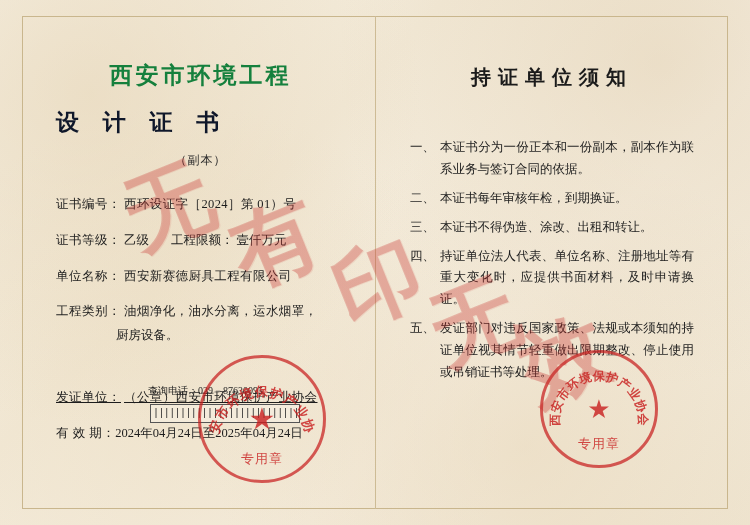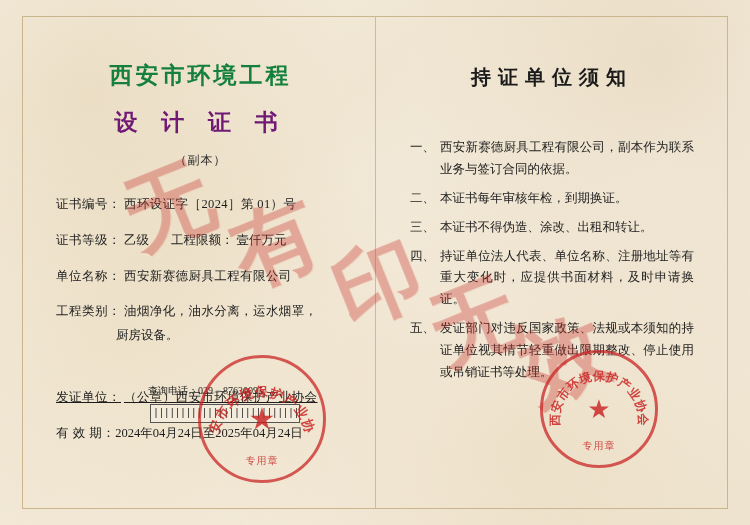--- a/index.html
+++ b/index.html
@@ -64,26 +64,26 @@
     text-align: center;
     font-family: "Liberation Serif", serif;
     font-weight: bold;
     font-size: 23px;
     letter-spacing: 3px;
     color: #15803d;
     margin: 18px 0 0 0;
     white-space: nowrap;
   }
   .title-sub {
-    text-align: center;
+    text-align: left;
     font-family: "Liberation Serif", serif;
     font-weight: bold;
     font-size: 23px;
     letter-spacing: 9px;
-    color: #701a75;
+    color: #0f172a;
     margin: 16px 0 0 0;
   }
   .title-note {
     text-align: center;
     font-family: "Liberation Serif", serif;
     font-size: 12px;
     color: #2a2a2a;
     margin: 14px 0 0 0;
     letter-spacing: 1px;
   }
@@ -220,21 +220,21 @@
   .seal-arc text {
     fill: rgba(200, 30, 30, 0.82);
     font-family: "Liberation Serif", serif;
     font-weight: bold;
   }
   .seal-bottom-text {
     position: absolute;
     left: 0; right: 0;
     bottom: 12px;
     text-align: center;
-    font-size: 10px;
+    font-size: 13px;
     font-family: "Liberation Serif", serif;
     color: rgba(200, 30, 30, 0.8);
     letter-spacing: 1px;
   }
 
   
   .watermark {
     position: absolute;
     left: 150px;
     top: 70px;
@@ -318,21 +318,21 @@
 
     </div>
   </div>
 
   <div class="page page-right">
     <div class="notice-title">持证单位须知</div>
 
     <div class="notice-list">
       <div class="notice-item">
         <span class="notice-num">一、</span>
-        <span class="notice-text">西安新赛德厨具工程有限公司，副本作为联系业务与签订合同的依据。</span>
+        <span class="notice-text">本证书分为一份正本和一份副本，副本作为联系业务与签订合同的依据。</span>
       </div>
       <div class="notice-item">
         <span class="notice-num">二、</span>
         <span class="notice-text">本证书每年审核年检，到期换证。</span>
       </div>
       <div class="notice-item">
         <span class="notice-num">三、</span>
         <span class="notice-text">本证书不得伪造、涂改、出租和转让。</span>
       </div>
       <div class="notice-item">

